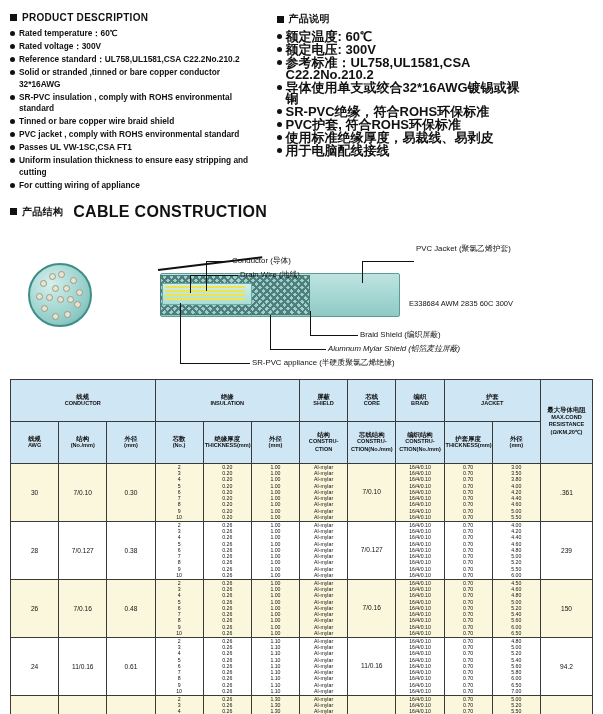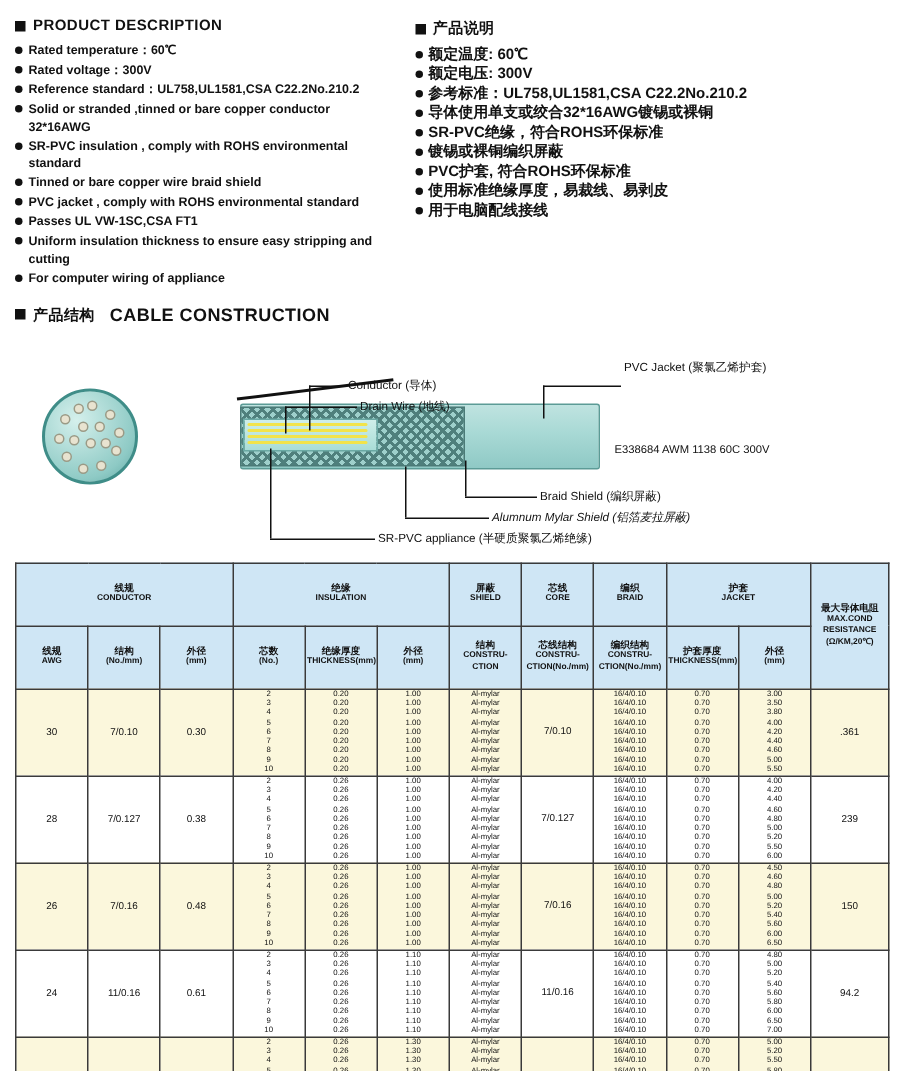--- a/index.html
+++ b/index.html
@@ -17,26 +17,26 @@
   
   .sec-head { display:flex; align-items:center; font-weight:bold; font-size:10px; letter-spacing:.3px; }
   .sq { width:7px; height:7px; background:#111; margin-right:5px; display:inline-block; }
 
   .desc-wrap { display:flex; gap:16px; margin-top:4px; }
   .col { width:50%; }
   .bullets { margin-top:5px;font-weight:bold; }
   .bullet { display:flex; align-items:flex-start; font-size:8.3px; line-height:11.5px; margin-bottom:1.5px; }
   .dot { width:5px; height:5px; border-radius:50%; background:#111; margin-right:4px; margin-top:3px; flex:none; }
 
-  .cn .bullet { font-size:10px; }
+  .cn .bullet { font-size:13px; }
 
   
   .constr-head { margin-top:10px; }
   .constr-head .t-cn { font-size:10px; font-weight:bold; }
-  .constr-head .t-en { font-size:12px; font-weight:bold; margin-left:10px; }
+  .constr-head .t-en { font-size:16px; font-weight:bold; margin-left:10px; }
 
   .diagram { position:relative; height:150px; margin-top:2px;text-align:right; }
 
   .cable-body {
     position:absolute; left:150px; top:50px; width:240px; height:44px;
     background:linear-gradient(180deg,#bfe3e0 0%,#a8d9d5 45%,#8fc9c5 100%);
     border:1px solid #5c9b96; border-radius:2px;
   }
   .braid {
     position:absolute; left:150px; top:52px; width:150px; height:40px;
@@ -128,21 +128,21 @@
         <div class="bullet">
             <span class="dot"></span>
             <span>Passes UL VW-1SC,CSA FT1</span>
           </div>
         <div class="bullet">
             <span class="dot"></span>
             <span>Uniform insulation thickness to ensure easy stripping and cutting</span>
           </div>
         <div class="bullet">
             <span class="dot"></span>
-            <span>For computer wiring of appliance</span>
+            <span>For cutting wiring of appliance</span>
           </div>
       </div>
     </div>
 
     <div class="col cn">
       <div class="sec-head">
         <span class="sq"></span>
         <span>产品说明</span>
       </div>
       <div class="bullets">
@@ -158,24 +158,20 @@
             <span class="dot"></span>
             <span>参考标准：UL758,UL1581,CSA C22.2No.210.2</span>
           </div>
         <div class="bullet">
             <span class="dot"></span>
             <span>导体使用单支或绞合32*16AWG镀锡或裸铜</span>
           </div>
         <div class="bullet">
             <span class="dot"></span>
             <span>SR-PVC绝缘，符合ROHS环保标准</span>
-          </div>
-        <div class="bullet">
-            <span class="dot"></span>
-            <span>镀锡或裸铜编织屏蔽</span>
           </div>
         <div class="bullet">
             <span class="dot"></span>
             <span>PVC护套, 符合ROHS环保标准</span>
           </div>
         <div class="bullet">
             <span class="dot"></span>
             <span>使用标准绝缘厚度，易裁线、易剥皮</span>
           </div>
         <div class="bullet">
@@ -242,21 +238,21 @@
     <div class="ln h" style="left:170px; top:140px; width:70px;"></div>
 
     <div class="label" style="left:222px; top:32px;">Conductor (导体)</div>
     <div class="label" style="left:230px; top:46px;">Drain Wire (地线)</div>
     <div class="label" style="left:406px; top:20px;">PVC Jacket (聚氯乙烯护套)</div>
     <div class="label" style="left:350px; top:106px;">Braid Shield (编织屏蔽)</div>
     <div class="label" style="left:318px; top:120px;font-style:italic;">Alumnum Mylar Shield (铝箔麦拉屏蔽)</div>
     <div class="label" style="left:242px; top:134px;">SR-PVC appliance (半硬质聚氯乙烯绝缘)</div>
 
     <div class="cert">
-      <span>E338684  AWM 1138 60C 300V</span>
+      <span>E338684  AWM 2835 60C 300V</span>
     </div>
   </div>
 
   <table class="spec">
     <thead>
       <tr>
         <th colspan="3">
           <span class="cn2">线规</span>
           <span class="en2">CONDUCTOR</span>
         </th>

